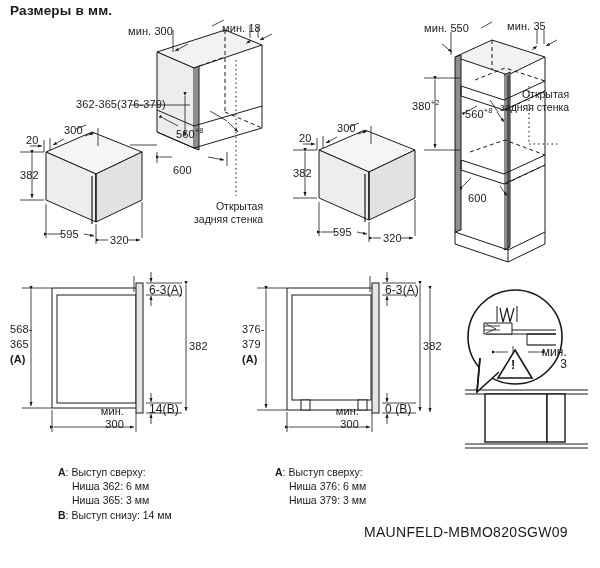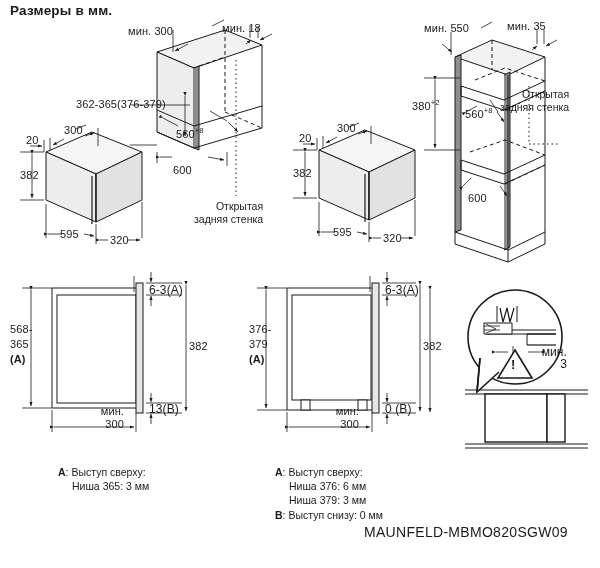--- a/index.html
+++ b/index.html
@@ -353,55 +353,56 @@
     <span>Открытая</span><br><span>задняя стенка</span>
   </div>
 
   <div class="dim" style="left:10px;top:322px;line-height:15px;">
     <span>568-</span><br>
     <span>365</span><br>
     <span class="bold">(A)</span>
   </div>
   <div class="dim small" style="left:149px;top:283px;">6-3(A)</div>
   <div class="dim" style="left:189px;top:340px;">382</div>
-  <div class="dim small" style="left:149px;top:402px;">13(B)</div>
+  <div class="dim small" style="left:149px;top:402px;">14(B)</div>
   <div class="dim c" style="left:64px;top:405px;width:60px;line-height:13px;">
     <span>мин.</span><br><span>300</span>
   </div>
 
-  <div class="dim" style="left:249px;top:322px;line-height:15px;">
+  <div class="dim" style="left:242px;top:322px;line-height:15px;">
     <span>376-</span><br>
     <span>379</span><br>
     <span class="bold">(A)</span>
   </div>
   <div class="dim small" style="left:385px;top:283px;">6-3(A)</div>
   <div class="dim" style="left:423px;top:340px;">382</div>
   <div class="dim small" style="left:385px;top:402px;">0 (B)</div>
   <div class="dim c" style="left:299px;top:405px;width:60px;line-height:13px;">
     <span>мин.</span><br><span>300</span>
   </div>
 
   <div class="dim small c" style="left:531px;top:346px;width:36px;line-height:12px;">
     <span>мин.</span><br><span>3</span>
   </div>
   <div class="dim" style="left:511px;top:357px;font-weight:bold;font-size:13px;">!</div>
 
   <div class="legend legendA">
     <div>
       <span class="lbl">A</span>: <span>Выступ сверху:</span>
     </div>
+    <div><span class="ind"></span><span>Ниша 362: 6 мм</span></div>
     <div><span class="ind"></span><span>Ниша 365: 3 мм</span></div>
+    <div>
+      <span class="lbl">B</span>: <span>Выступ снизу: 14 мм</span>
+    </div>
   </div>
 
   <div class="legend legendB">
     <div>
       <span class="lbl">A</span>: <span>Выступ сверху:</span>
     </div>
     <div><span class="ind"></span><span>Ниша 376: 6 мм</span></div>
     <div><span class="ind"></span><span>Ниша 379: 3 мм</span></div>
-    <div>
-      <span class="lbl">B</span>: <span>Выступ снизу:  0 мм</span>
-    </div>
   </div>
 
   <div class="modelname">MAUNFELD-MBMO820SGW09</div>
 
 </div>
 
 </body></html>

